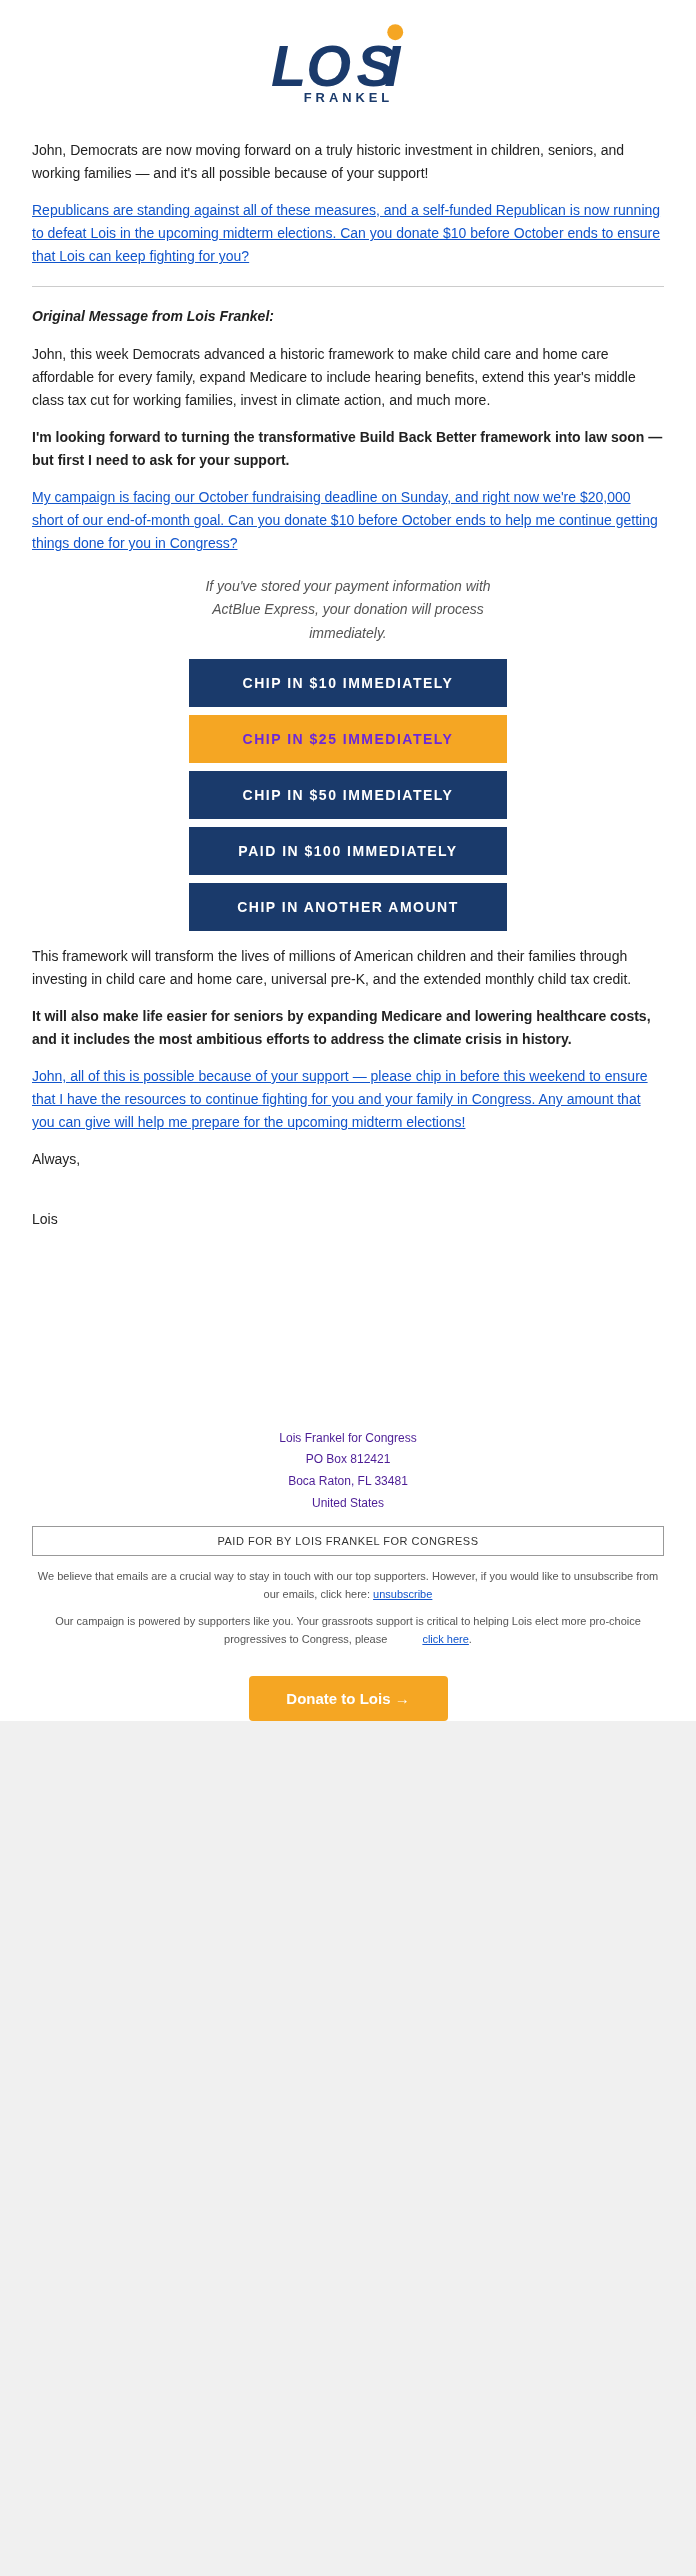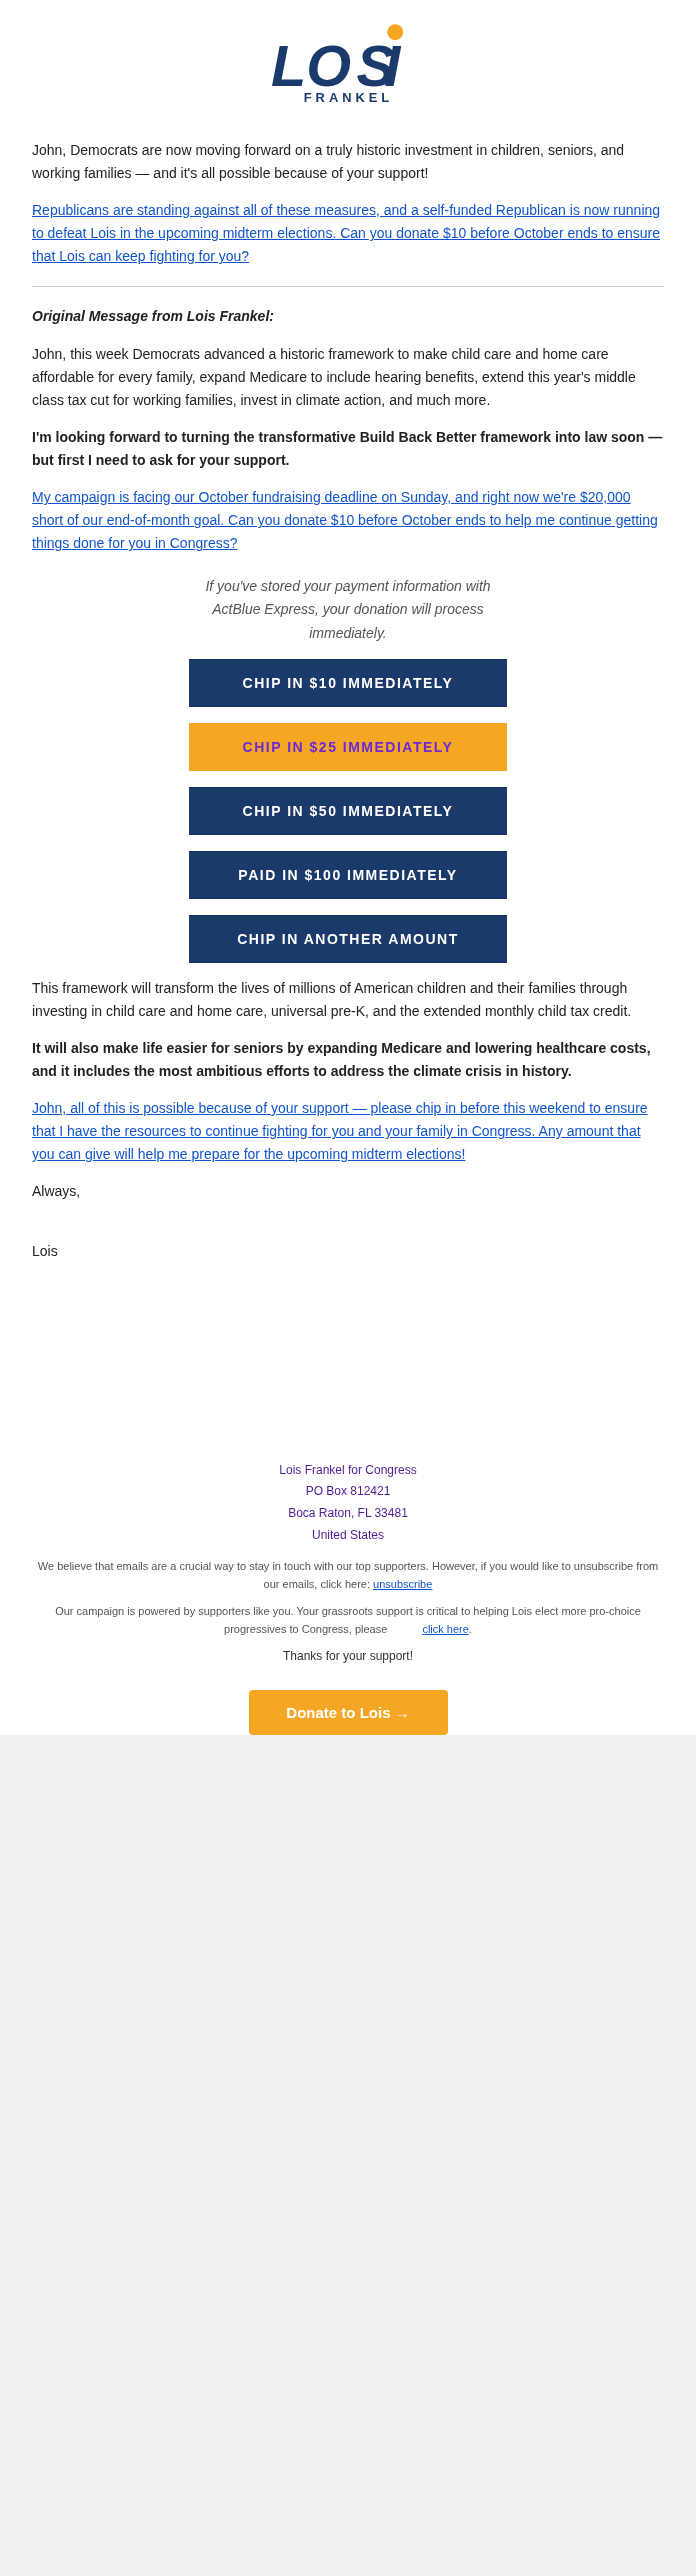--- a/index.html
+++ b/index.html
@@ -54,21 +54,21 @@
       font-size: 11px;
       color: #555;
       margin: 20px auto;
       font-style: italic;
       max-width: 318px;
     }
     .donation-buttons {
       display: flex;
       flex-direction: column;
       align-items: center;
-      gap: 16px;
+      gap: 8px;
       margin: 14px auto;
       width: 100%;
     }
     .btn-donate {
       display: block;
       width: 318px;
       padding: 16px 12px;
       text-align: center;
       font-size: 14px;
       font-weight: 800;
@@ -217,31 +217,31 @@
 
   </div>
 
   <div class="footer-address">
     <div>Lois Frankel for Congress</div>
     <div>PO Box 812421</div>
     <div>Boca Raton, FL 33481</div>
     <div>United States</div>
   </div>
 
+  <div class="paid-for-box">
+    <span>PAID FOR BY LOIS FRANKEL FOR CONGRESS</span>
+  </div>
 
   <div class="footer-legal">
     <span>We believe that emails are a crucial way to stay in touch with our top supporters. However, if you would like to unsubscribe from our emails, click here:</span>
     <a href="#">unsubscribe</a>
   </div>
 
   <div class="footer-powered">
     <span>Our campaign is powered by supporters like you. Your grassroots support is critical to helping Lois elect more pro-choice progressives to Congress, please</span>
     <a href="#">click here</a>.
   </div>
 
-  <div class="footer-thanks">
-    <span>Thanks for your support!</span>
-  </div>
 
   <a href="#" class="footer-donate-btn">Donate to Lois →</a>
 
 </div>
 
 
 </body></html>

